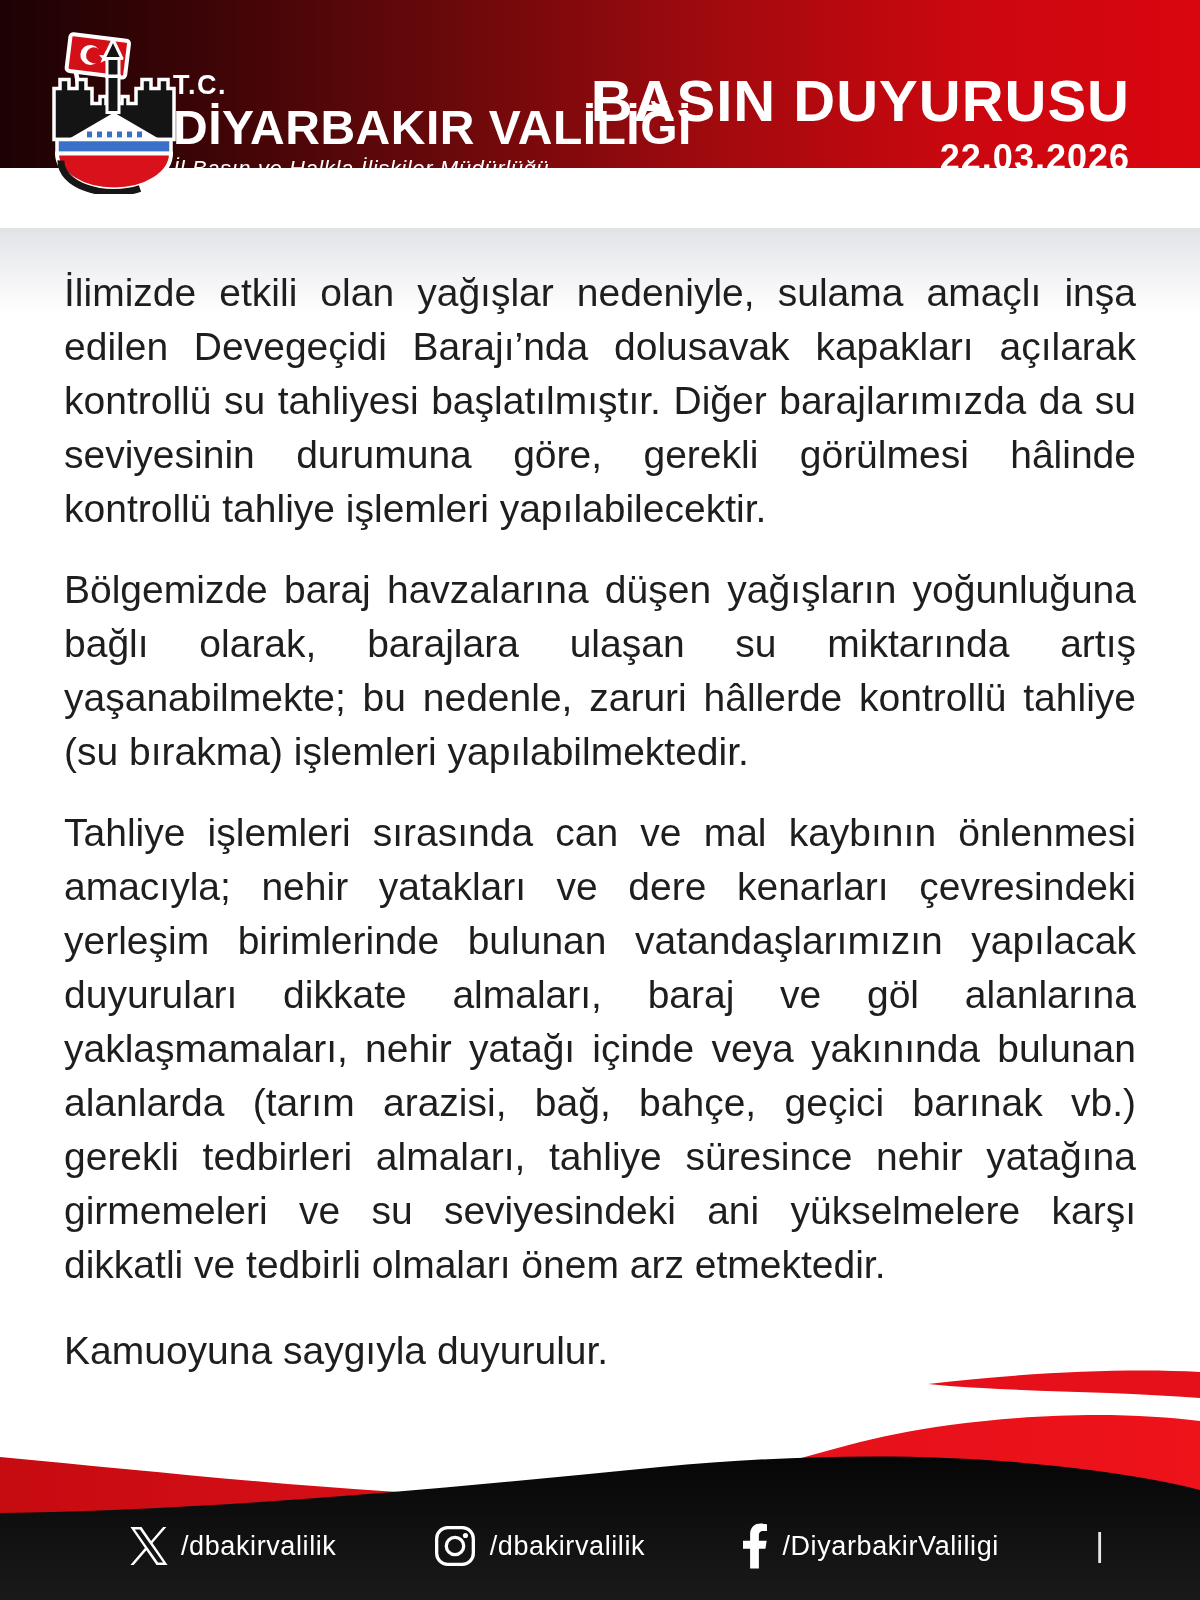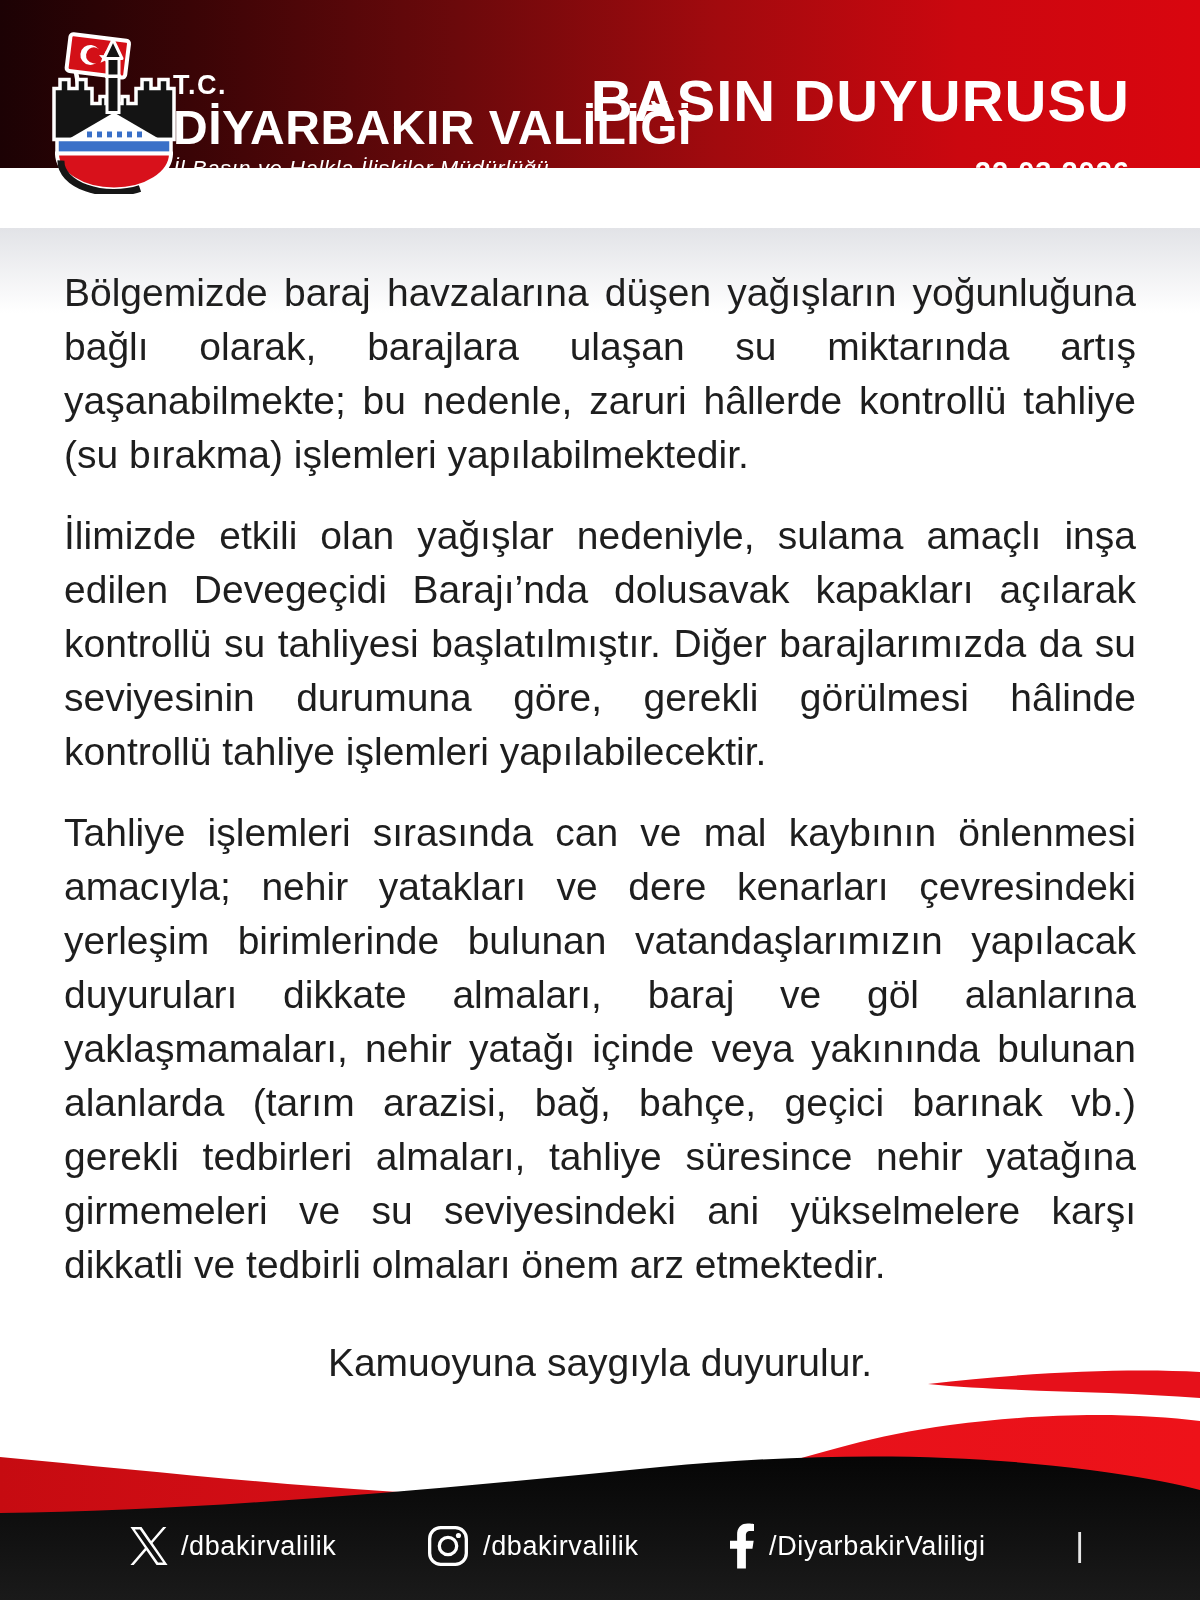--- a/index.html
+++ b/index.html
@@ -13,41 +13,41 @@
     position:absolute;top:0;left:0;width:1200px;height:168px;
     background:linear-gradient(90deg,#1c0204 0%,#3a0406 16%,#6b090b 38%,#a20a0e 60%,#cb070f 80%,#d9060f 100%);
   }
   .logo-svg{position:absolute;left:44px;top:24px;width:140px;height:170px;}
   .agency-block{position:absolute;left:173px;top:72px;color:#fff;line-height:1;}
   .agency-tc{font-size:27px;font-weight:bold;letter-spacing:1.5px;}
   .agency-name{font-size:48px;font-weight:bold;letter-spacing:0.5px;margin-top:5px;white-space:nowrap;}
   .agency-dept{font-size:22px;font-weight:normal;letter-spacing:0.6px;margin-top:6px;white-space:nowrap;font-style:italic;}
   .press-block{position:absolute;right:70px;top:72px;text-align:right;color:#fff;line-height:1;}
   .press-title{font-size:58px;font-weight:bold;letter-spacing:1px;white-space:nowrap;}
-  .press-date{font-size:29px;font-weight:bold;margin-top:28px;letter-spacing:1px;}
+  .press-date{font-size:36px;font-weight:bold;margin-top:10px;letter-spacing:1px;}
   
   .header-shadow{
     position:absolute;top:228px;left:0;width:1200px;height:85px;
     background:linear-gradient(#e2e3e7,rgba(255,255,255,0));
     pointer-events:none;
   }
   .content{
     position:absolute;top:228px;left:64px;width:1072px;
     padding-top:38px;color:#1e1e1e;
   }
   .content p{
     font-size:39px;line-height:54px;margin:0 0 27px 0;
     text-align:justify;
   }
-  .content p.closing{text-align:center;margin-top:44px;}
+  .content p.closing{text-align:left;margin-top:32px;}
   
   .wave-svg{position:absolute;left:0;bottom:0;width:1200px;height:235px;display:block;}
   
   .social-row{
-    position:absolute;left:130px;right:116px;bottom:22px;height:64px;
+    position:absolute;left:130px;right:96px;bottom:22px;height:64px;
     display:flex;align-items:center;justify-content:space-between;
     color:#fff;
   }
   .social-group{display:flex;align-items:center;gap:13px;}
   .social-icon{display:block;}
   .handle{font-size:27px;letter-spacing:0.6px;white-space:nowrap;}
   .separator{font-size:34px;font-weight:normal;opacity:0.9;transform:translateY(-2px);}
   .website{font-size:30px;white-space:nowrap;letter-spacing:0.4px;}
   .website b{font-weight:bold;}
 </style>
@@ -101,22 +101,22 @@
 
     <div class="press-block">
       <div class="press-title">BASIN DUYURUSU</div>
       <div class="press-date">22.03.2026</div>
     </div>
   </div>
 
   <div class="header-shadow"></div>
 
   <div class="content">
+    <p>İlimizde etkili olan yağışlar nedeniyle, sulama amaçlı inşa edilen Devegeçidi Barajı’nda dolusavak kapakları açılarak kontrollü su tahliyesi başlatılmıştır. Diğer barajlarımızda da su seviyesinin durumuna göre, gerekli görülmesi hâlinde kontrollü tahliye işlemleri yapılabilecektir.</p>
     <p>Bölgemizde baraj havzalarına düşen yağışların yoğunluğuna bağlı olarak, barajlara ulaşan su miktarında artış yaşanabilmekte; bu nedenle, zaruri hâllerde kontrollü tahliye (su bırakma) işlemleri yapılabilmektedir.</p>
-    <p>İlimizde etkili olan yağışlar nedeniyle, sulama amaçlı inşa edilen Devegeçidi Barajı’nda dolusavak kapakları açılarak kontrollü su tahliyesi başlatılmıştır. Diğer barajlarımızda da su seviyesinin durumuna göre, gerekli görülmesi hâlinde kontrollü tahliye işlemleri yapılabilecektir.</p>
     <p>Tahliye işlemleri sırasında can ve mal kaybının önlenmesi amacıyla; nehir yatakları ve dere kenarları çevresindeki yerleşim birimlerinde bulunan vatandaşlarımızın yapılacak duyuruları dikkate almaları, baraj ve göl alanlarına yaklaşmamaları, nehir yatağı içinde veya yakınında bulunan alanlarda (tarım arazisi, bağ, bahçe, geçici barınak vb.) gerekli tedbirleri almaları, tahliye süresince nehir yatağına girmemeleri ve su seviyesindeki ani yükselmelere karşı dikkatli ve tedbirli olmaları önem arz etmektedir.</p>
     <p class="closing">Kamuoyuna saygıyla duyurulur.</p>
   </div>
 
   <svg class="wave-svg" viewBox="0 0 1200 235" preserveAspectRatio="none" aria-hidden="true">
     <defs>
       <linearGradient id="redGrad" x1="0" y1="0" x2="1" y2="0">
         <stop offset="0" stop-color="#c60b11"></stop>
         <stop offset="0.55" stop-color="#e3111b"></stop>
         <stop offset="1" stop-color="#ee1219"></stop>

